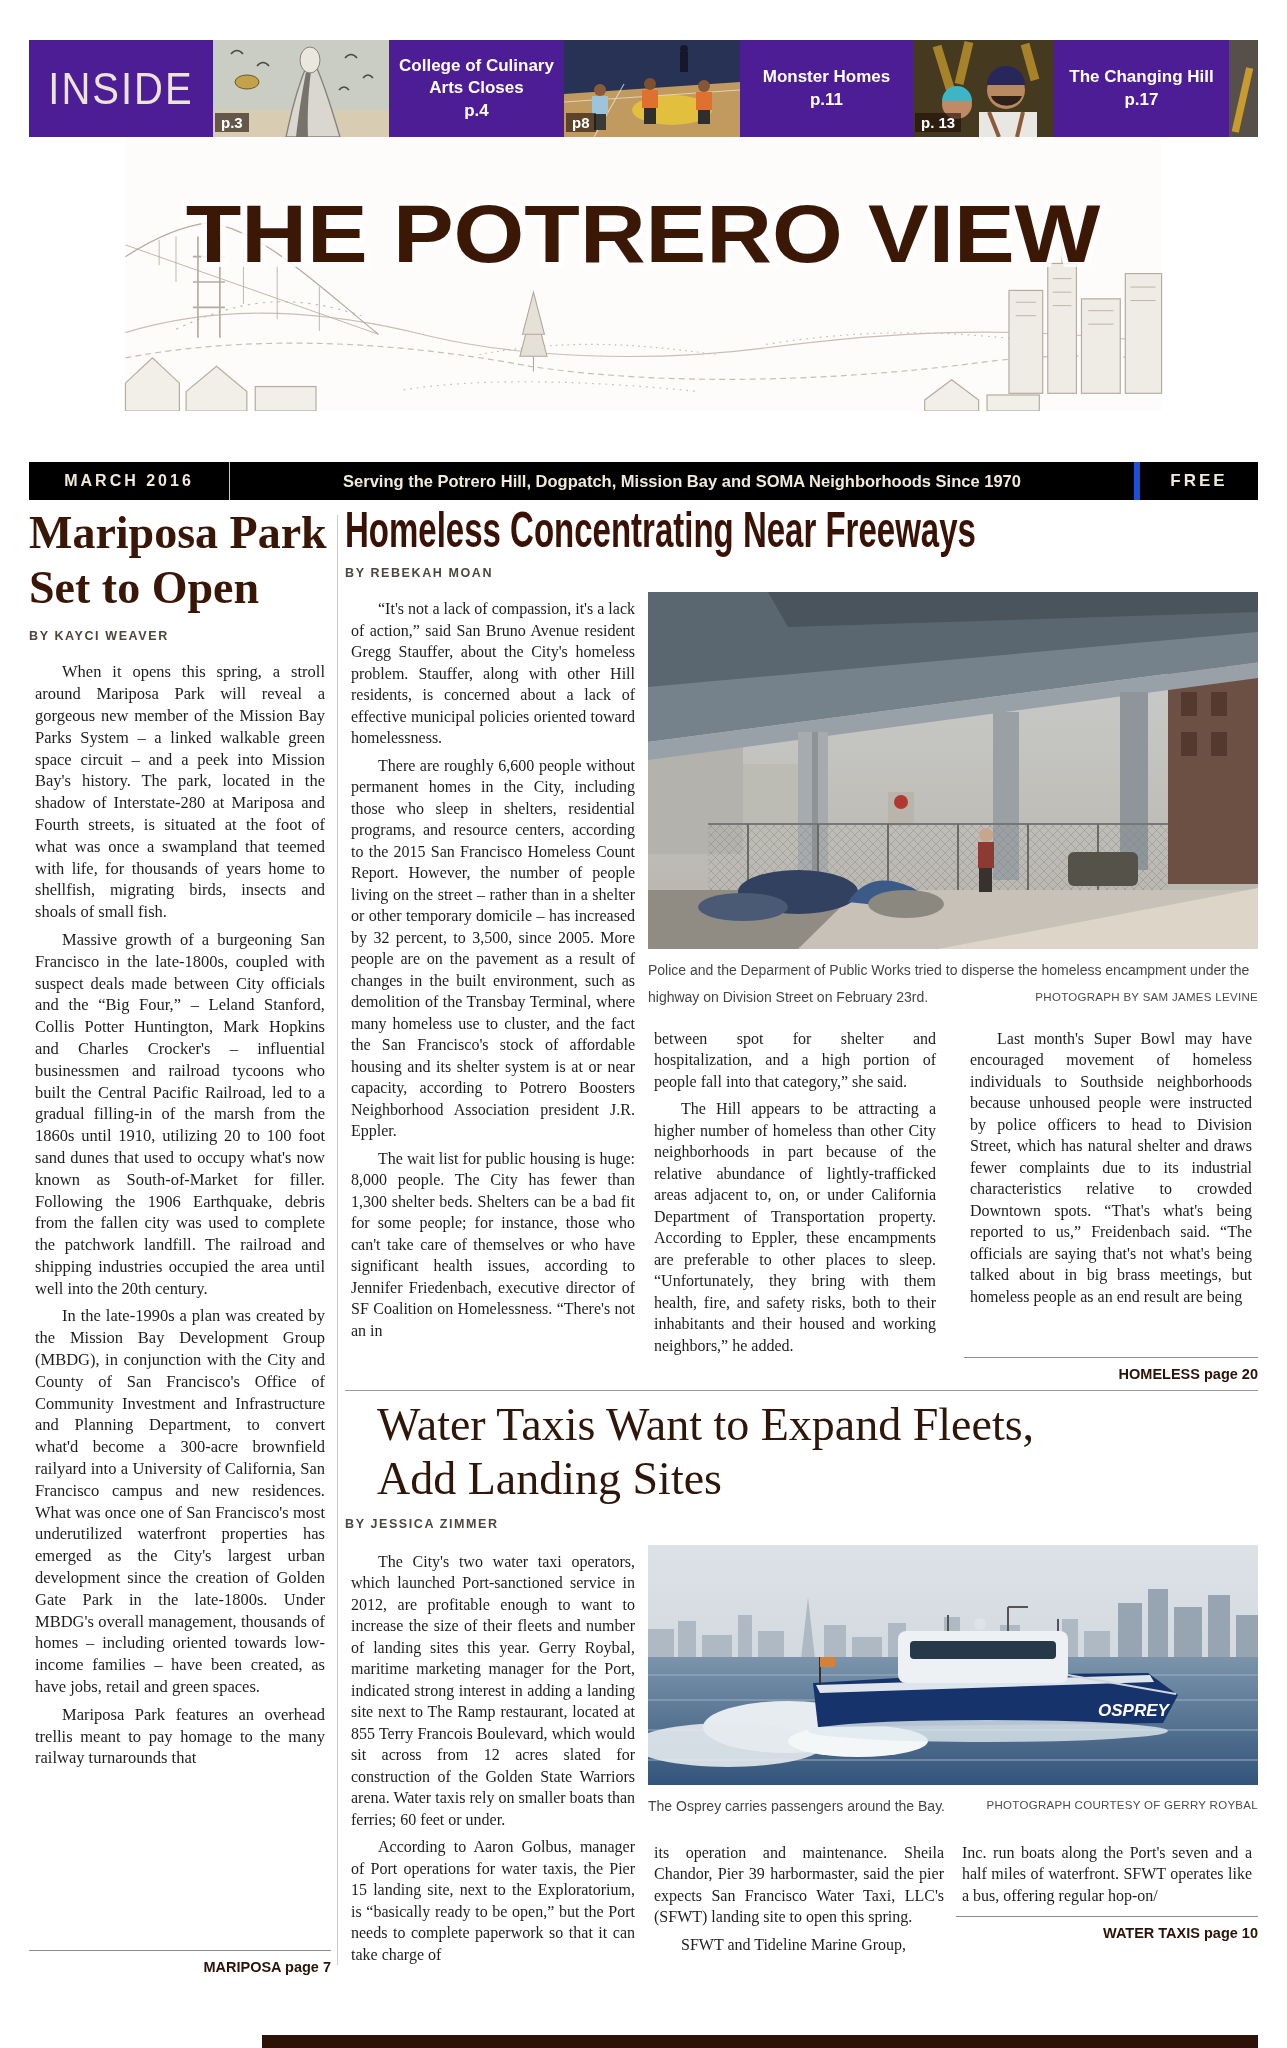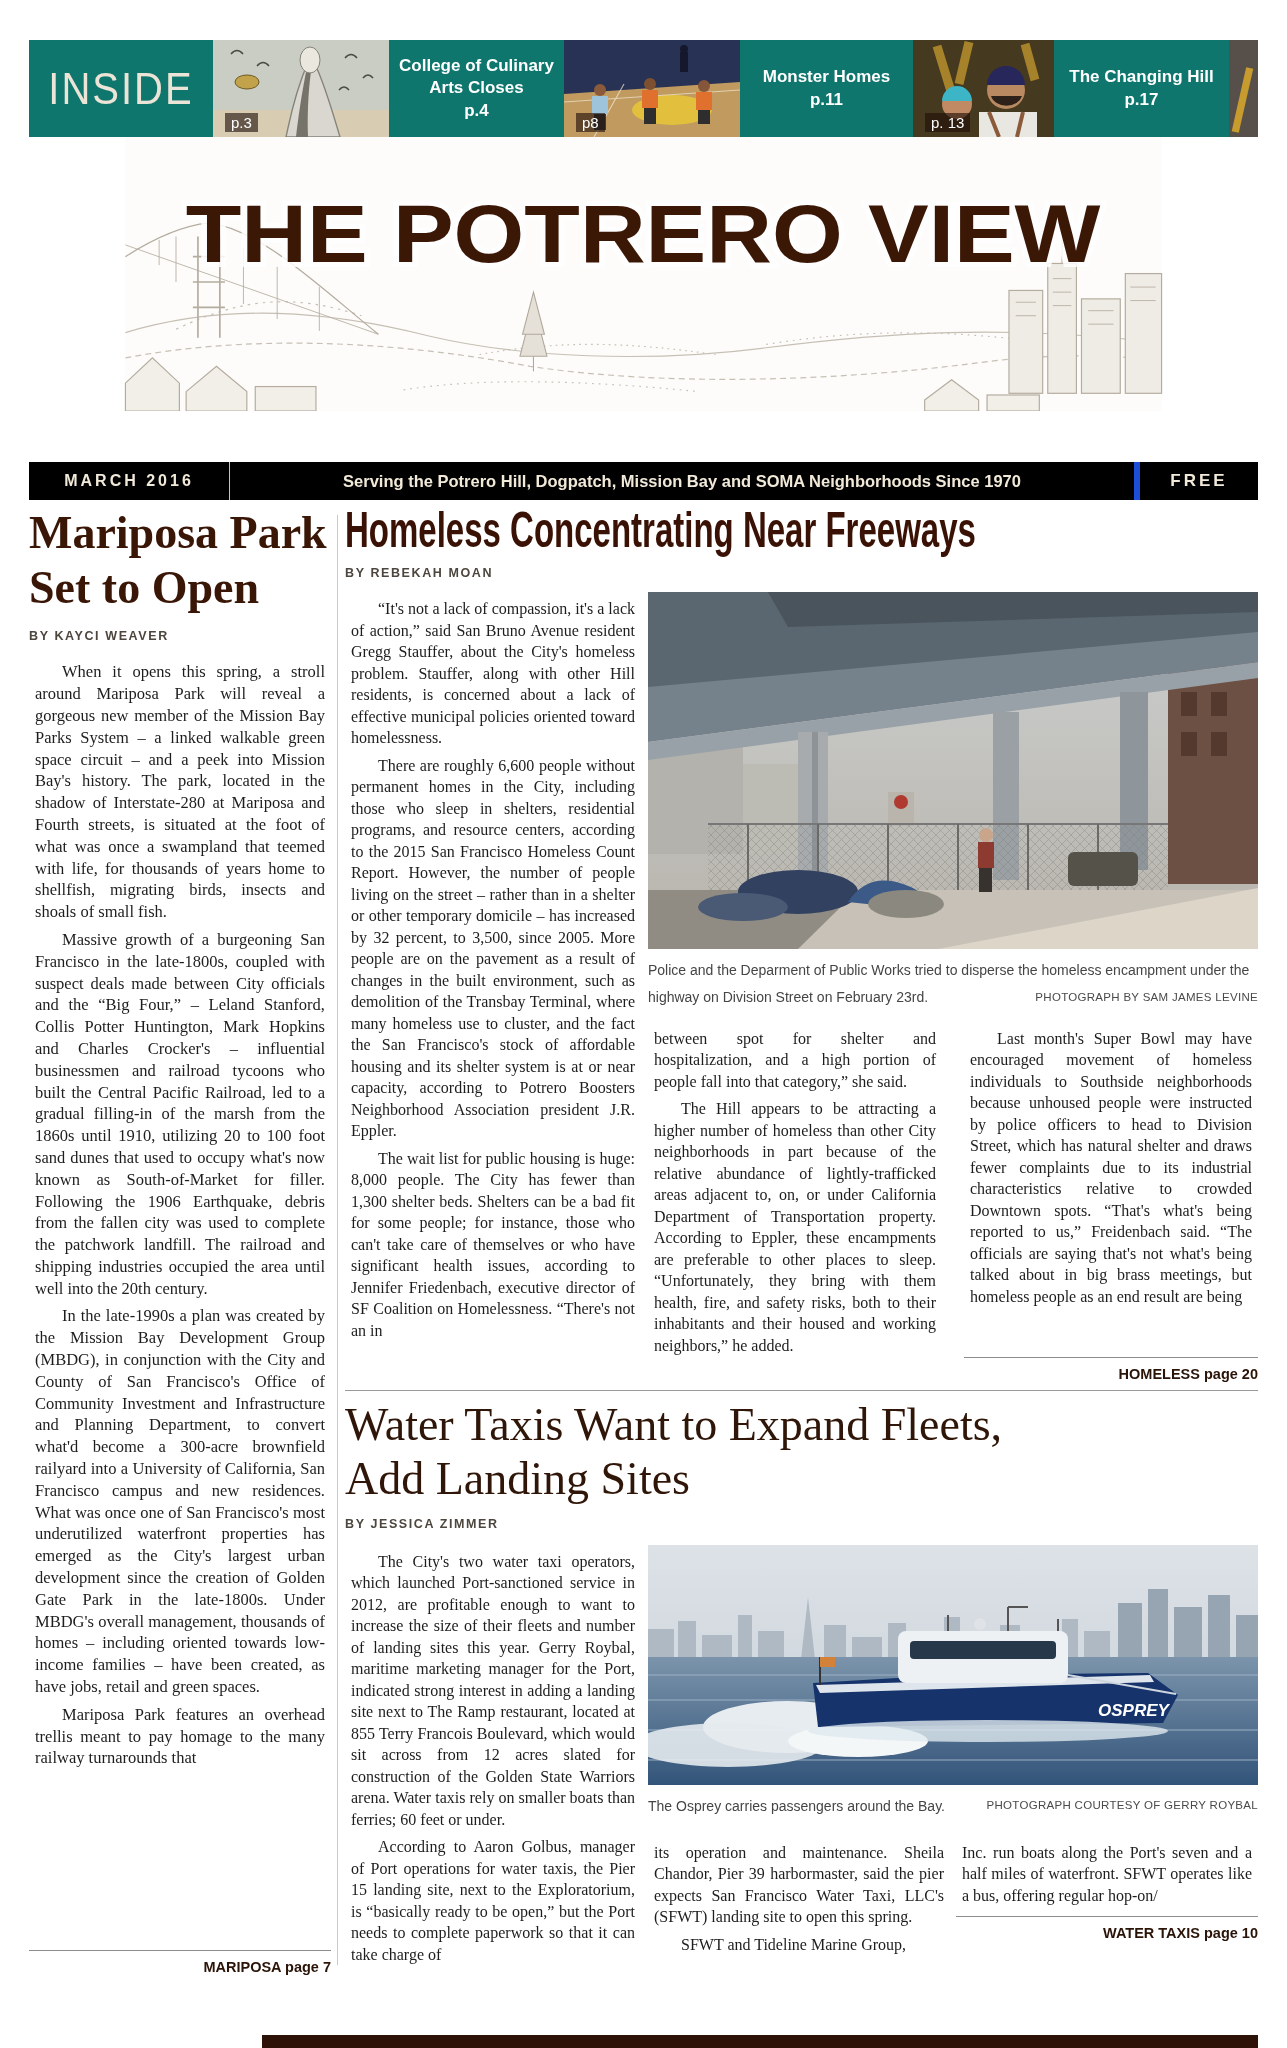--- a/index.html
+++ b/index.html
@@ -1,27 +1,27 @@
 <!DOCTYPE html>
 <html><head>
 <meta charset="utf-8">
 <style>
   html,body{margin:0;padding:0;background:#ffffff;}
   .page{position:relative;width:1287px;height:2048px;background:#fff;overflow:hidden;
         font-family:"Liberation Sans",sans-serif;color:#1d1d1d;}
 
   
-  .banner{position:absolute;top:40px;left:29px;width:1229px;height:97px;background:#0f766e;display:flex;}
+  .banner{position:absolute;top:40px;left:29px;width:1229px;height:97px;background:#4c1d95;display:flex;}
   .b-cell{position:relative;height:100%;flex:0 0 auto;}
   .b-inside{width:184px;display:flex;align-items:center;justify-content:center;}
   .inside-text{color:#ece4d6;font-size:40px;letter-spacing:2px;transform:scaleY(1.12);font-weight:400;}
   .b-thumb svg{display:block;width:100%;height:100%;}
   .b-text{display:flex;flex-direction:column;align-items:center;justify-content:center;
           color:#fff;font-weight:bold;font-size:17px;line-height:1.3;text-align:center;padding:0 10px;box-sizing:border-box;}
-  .p-label{position:absolute;bottom:5px;left:12px;color:#fff;font-weight:normal;font-size:15px;
+  .p-label{position:absolute;bottom:5px;left:2px;color:#fff;font-weight:bold;font-size:15px;
            background:rgba(30,15,8,.62);padding:1px 6px;}
 
   
   .masthead{position:absolute;top:137px;left:29px;width:1229px;height:274px;}
   .mast-svg{display:block;width:100%;height:100%;}
 
   
   .datebar{position:absolute;top:462px;left:29px;width:1229px;height:38px;background:#000000;
            display:flex;color:#f2ead9;}
   .d-date{width:200px;display:flex;align-items:center;justify-content:center;
@@ -55,21 +55,21 @@
   .h-col1{width:296px;margin-right:7px;height:788px;overflow:hidden;}
   .photo-block{flex:1;min-width:0;}
   .photo1{display:block;width:610px;height:357px;}
   .h-row2{display:flex;gap:22px;margin-top:10px;}
   .h-row2 .c{flex:1;height:360px;overflow:hidden;}
   .h-row2 .c3{display:flex;flex-direction:column;}
   .h-row2 .c3 .body-text{flex:1;overflow:hidden;}
 
   
   .watertaxi{position:absolute;top:1390px;left:345px;width:913px;border-top:1px solid #9a9a9a;padding-top:7px;}
-  .w-head{font-family:"Liberation Serif",serif;font-size:46px;line-height:1.18;color:#2f1608;font-weight:500;}
+  .w-head{font-family:"Liberation Serif",serif;font-size:46px;line-height:1.18;color:#2f1608;font-weight:500;margin-left:32px;}
   .watertaxi .byline{margin:10px 0 14px;}
   .w-row{display:flex;}
   .w-col1{width:296px;margin-right:7px;height:470px;overflow:hidden;}
   .photo2{display:block;width:610px;height:240px;}
   .w-row2{display:flex;gap:6px;margin-top:16px;}
   .w-row2 .c{flex:1;overflow:hidden;}
 
   .bottombar{position:absolute;top:2035px;left:262px;width:996px;height:13px;background:#2d1208;}
 </style>
 </head>

